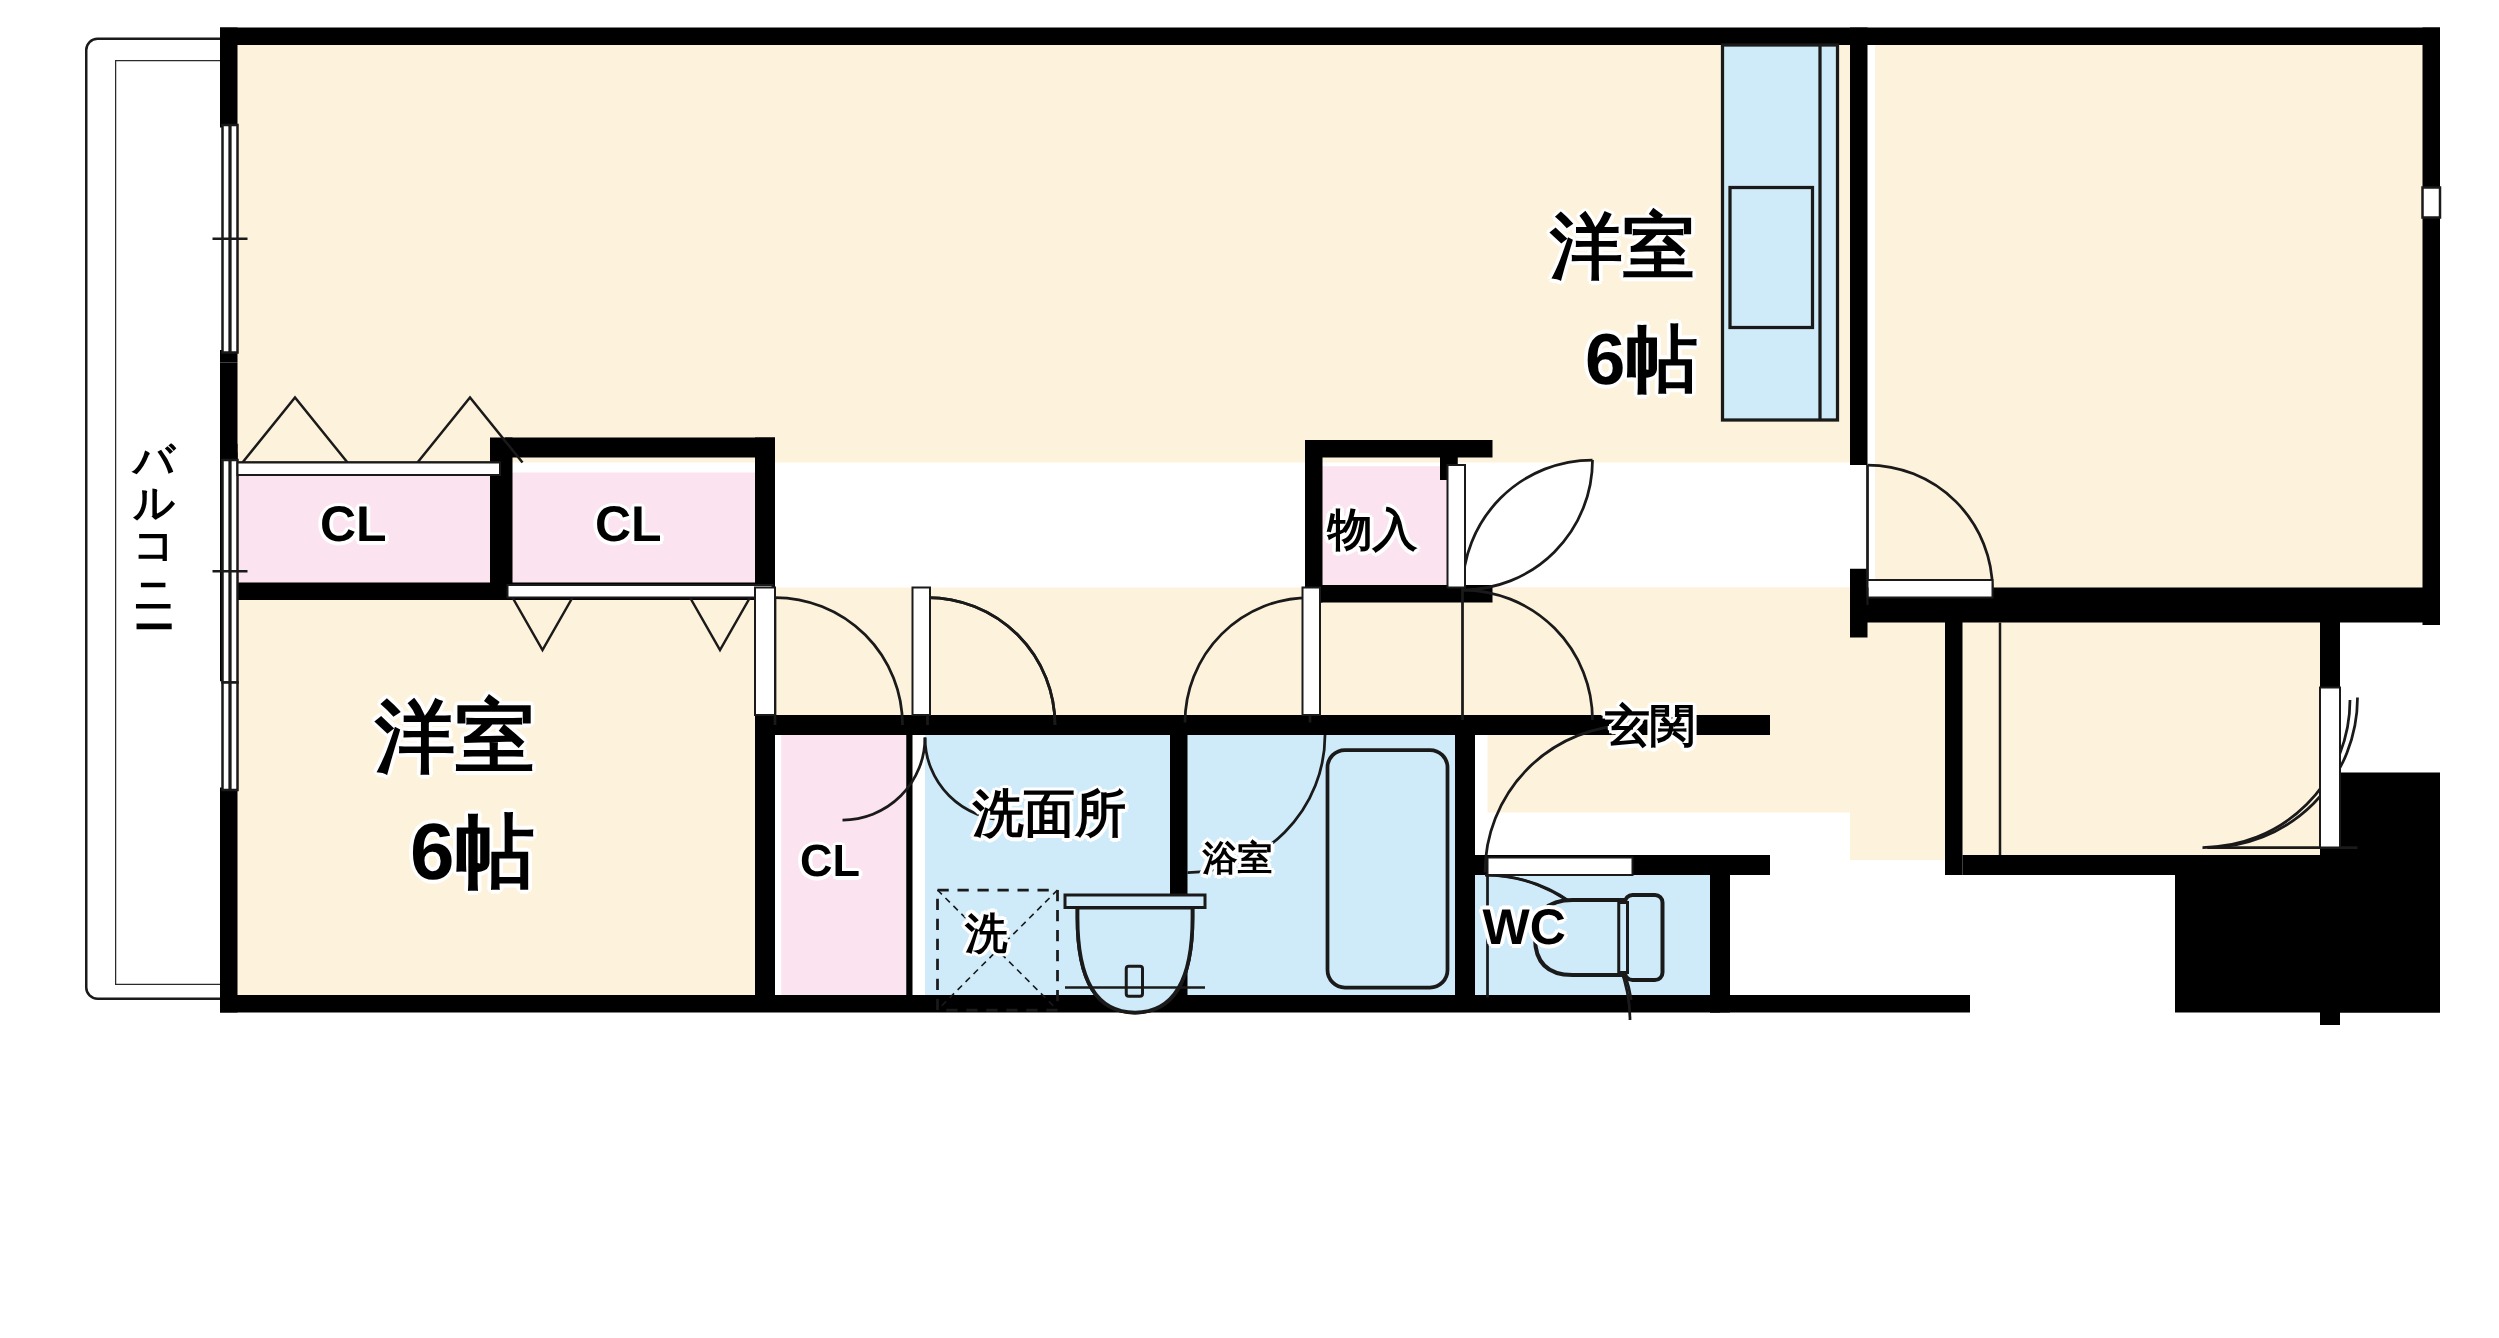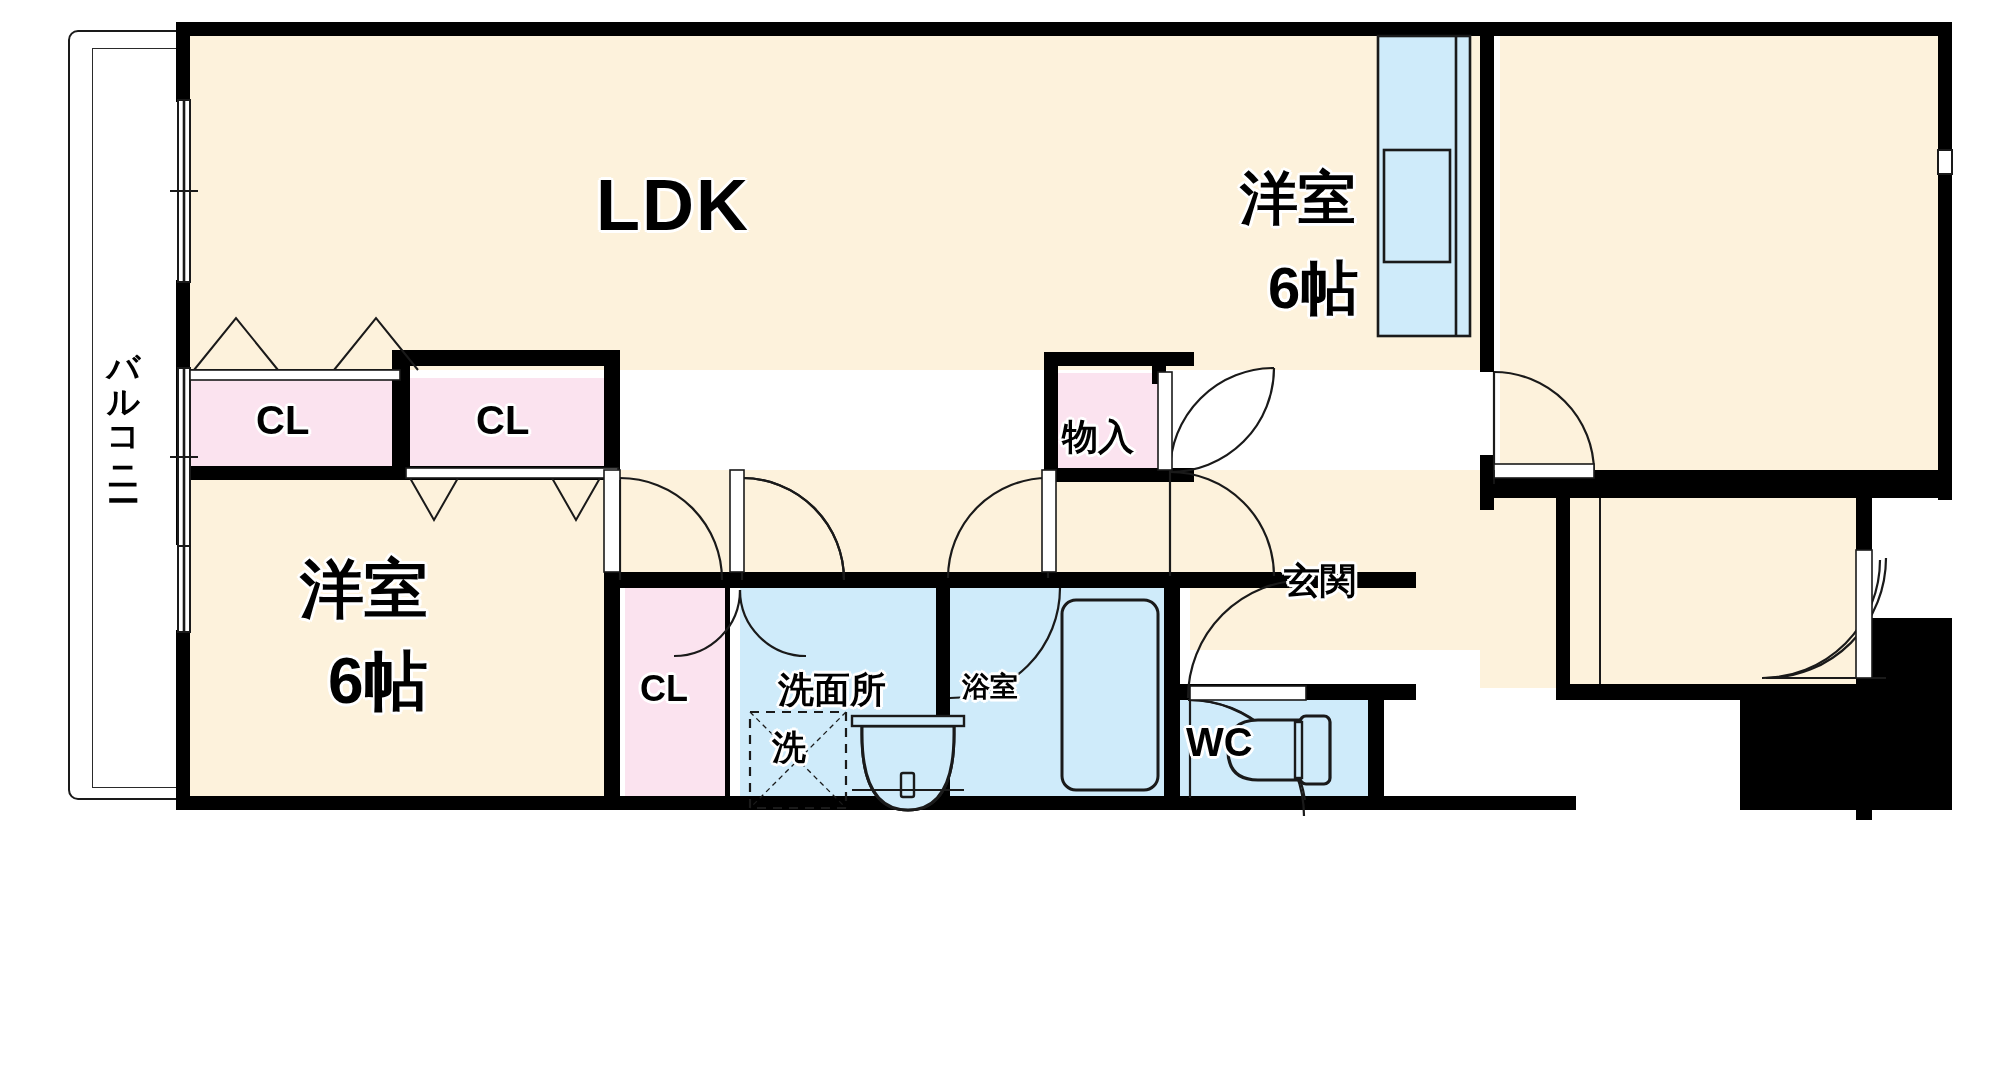--- a/index.html
+++ b/index.html
@@ -235,35 +235,34 @@
         <line x1="1600" y1="498" x2="1600" y2="684"></line>
       </g>
 
       <g stroke-width="1.6">
         <line x1="620" y1="480" x2="620" y2="572"></line>
         <line x1="1494" y1="484" x2="1494" y2="470"></line>
       </g>
     </g>
   </svg>
 
-  <div class="label" style="left:596px;top:168px;font-size:72px;letter-spacing:2px;">LDK</div>
 
   <div class="label" style="left:1240px;top:168px;font-size:58px;">洋室</div>
   <div class="label" style="left:1268px;top:258px;font-size:58px;">6帖</div>
 
   <div class="label" style="left:300px;top:556px;font-size:64px;">洋室</div>
   <div class="label" style="left:328px;top:648px;font-size:64px;">6帖</div>
 
   <div class="label" style="left:256px;top:400px;font-size:40px;">CL</div>
   <div class="label" style="left:476px;top:400px;font-size:40px;">CL</div>
   <div class="label" style="left:640px;top:670px;font-size:36px;">CL</div>
 
-  <div class="label" style="left:1062px;top:418px;font-size:36px;">物入</div>
-
-  <div class="label" style="left:778px;top:630px;font-size:36px;margin-top:41px;">洗面所</div>
+  <div class="label" style="left:1062px;top:405px;font-size:36px;">物入</div>
+
+  <div class="label" style="left:778px;top:630px;font-size:41px;">洗面所</div>
 
   <div class="label" style="left:962px;top:672px;font-size:28px;">浴室</div>
 
   <div class="label" style="left:1186px;top:722px;font-size:40px;">WC</div>
 
   <div class="label" style="left:1284px;top:562px;font-size:36px;">玄関</div>
 
   <div class="label" style="left:772px;top:730px;font-size:34px;">洗</div>
 
 </div>

